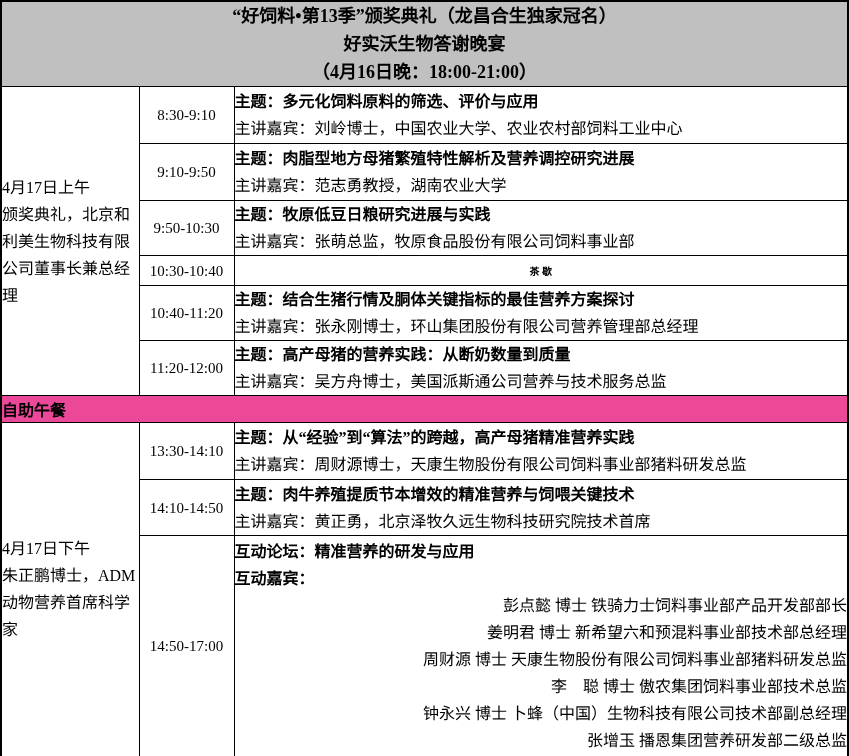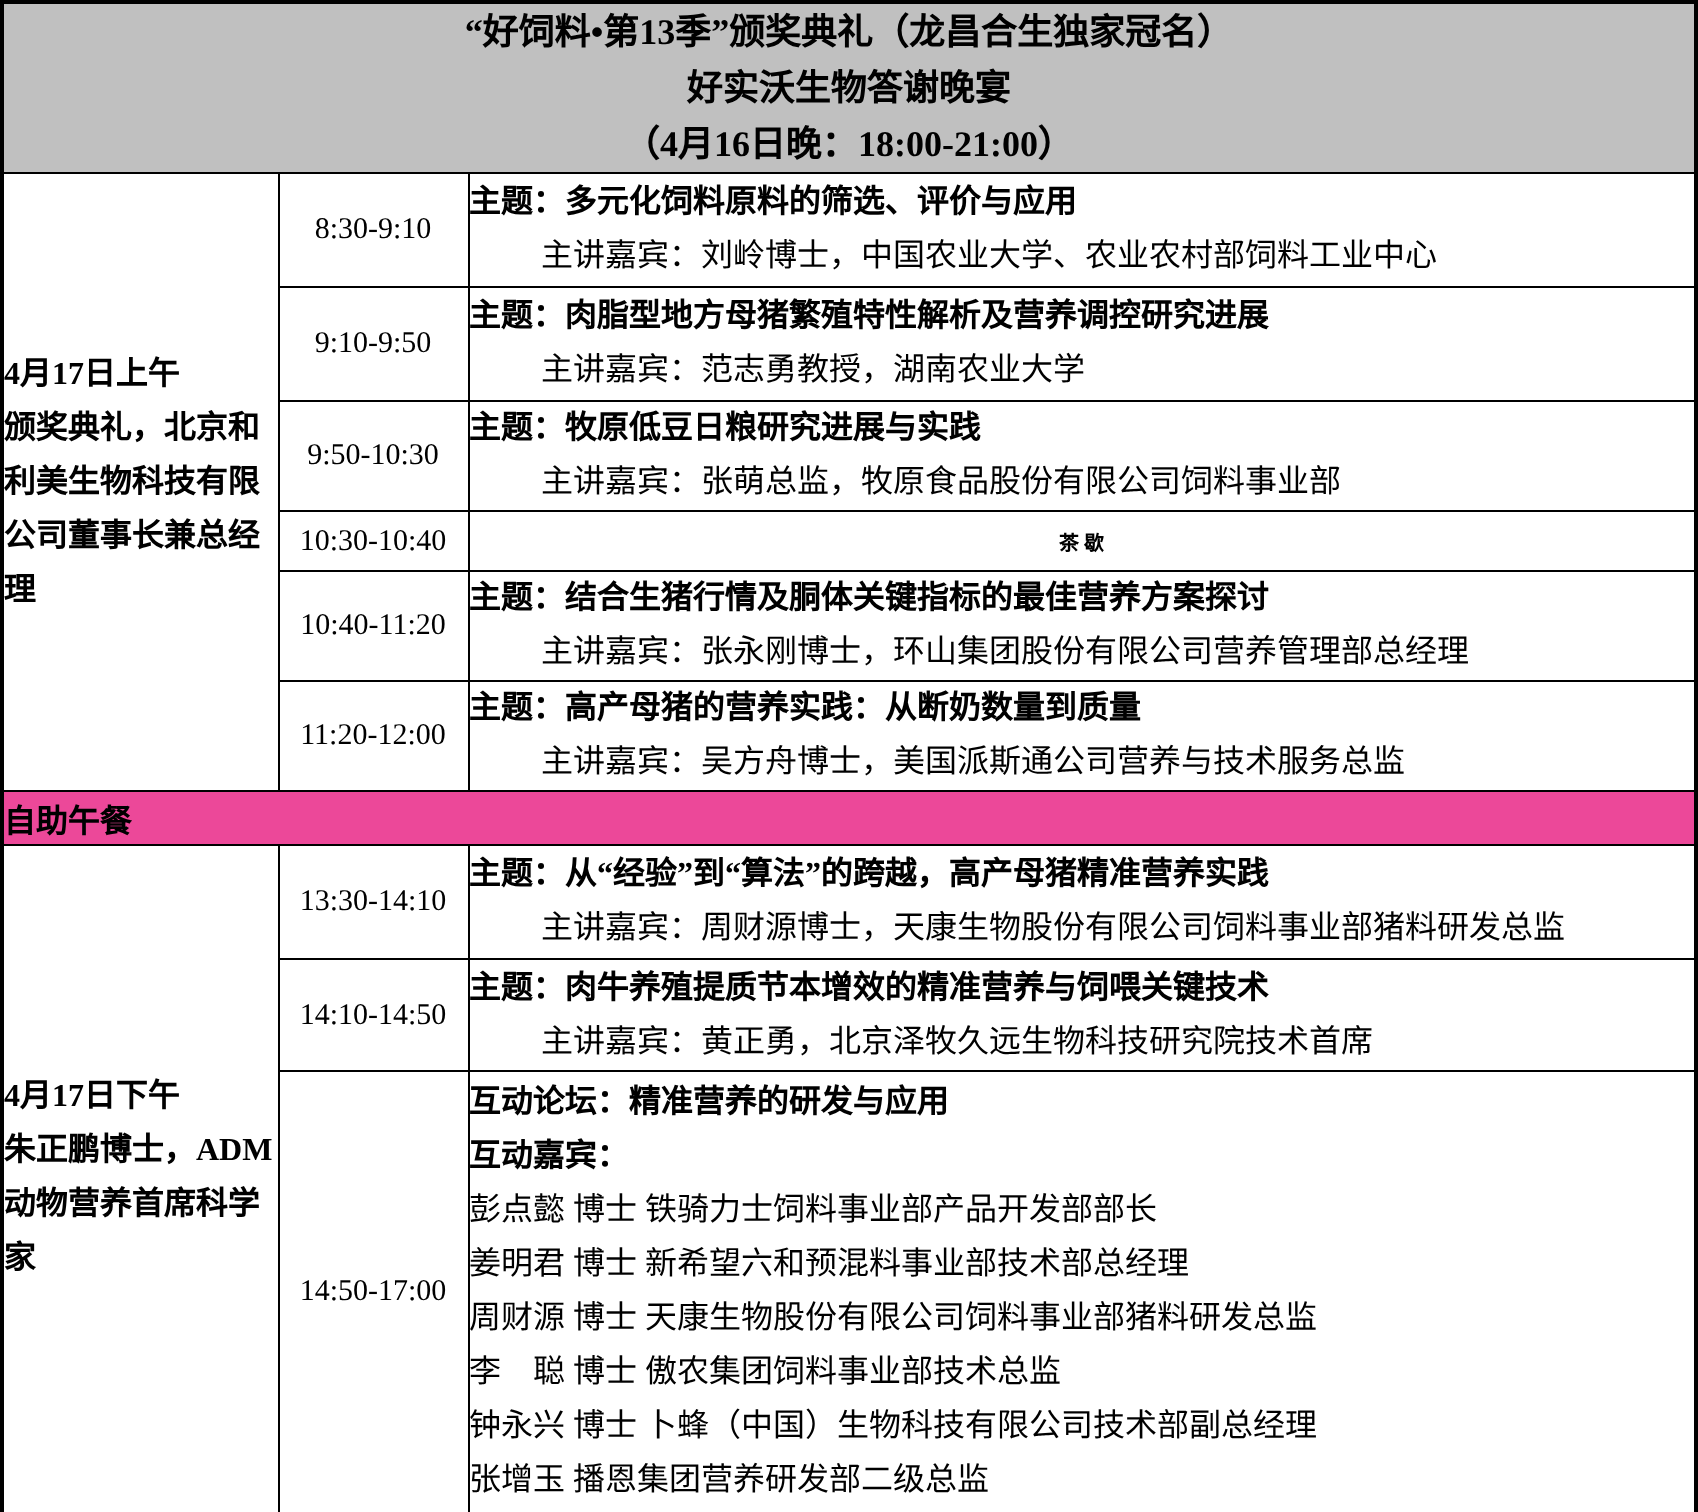--- a/index.html
+++ b/index.html
@@ -44,21 +44,21 @@
     white-space:nowrap;
   }
 
   
   td.chair-cell{
     vertical-align:middle;
     padding:4px 8px;
   }
   .chair-line{
     display:block;
-    font-weight:bold;
+    font-weight:normal;
     font-size:16px;
     line-height:27px;
     text-align:left;
   }
 
   
   td.time-cell{
     text-align:center;
     font-size:15px;
     line-height:20px;
@@ -74,39 +74,39 @@
     display:block;
     font-weight:bold;
     font-size:16px;
     line-height:27px;
   }
   .speaker-line{
     display:block;
     font-weight:normal;
     font-size:16px;
     line-height:27px;
-    padding-left:36px;
   }
   td.break-cell{
     text-align:center;
     font-weight:bold;
     font-size:10px;
   }
   td.lunch-cell{
     background:#ec4899;
     text-align:left;
     font-weight:bold;
     font-size:16px;
     height:26px;
   }
   .guest-line{
     display:block;
     font-weight:normal;
     font-size:16px;
     line-height:27px;
+    text-align:right;
   }
 
   
   tr.r-h{height:83px;}
   tr.r1{height:57px;}
   tr.r2{height:57px;margin-top:22px;}
   tr.r3{height:53px;}
   tr.r4{height:30px;margin-top:48px;}
   tr.r5{height:55px;}
   tr.r6{height:55px;border-radius:27px;}

